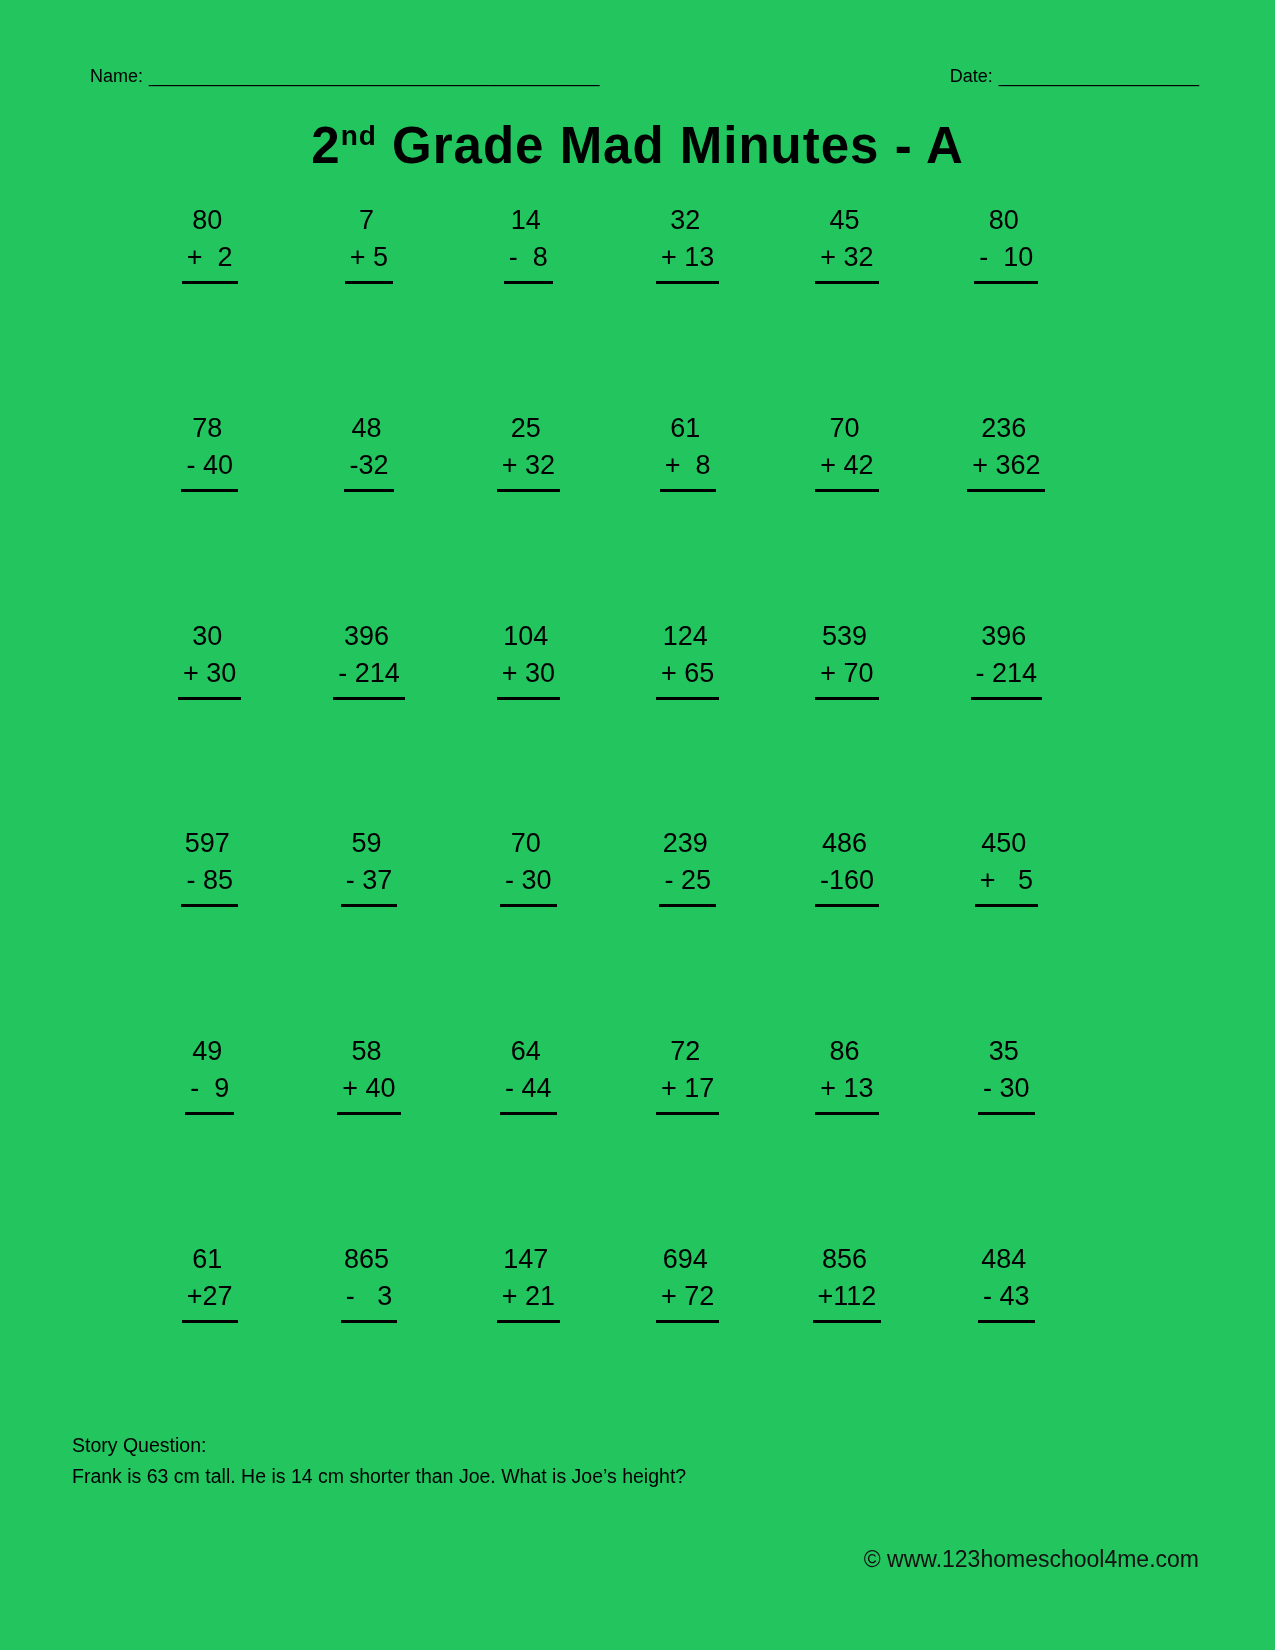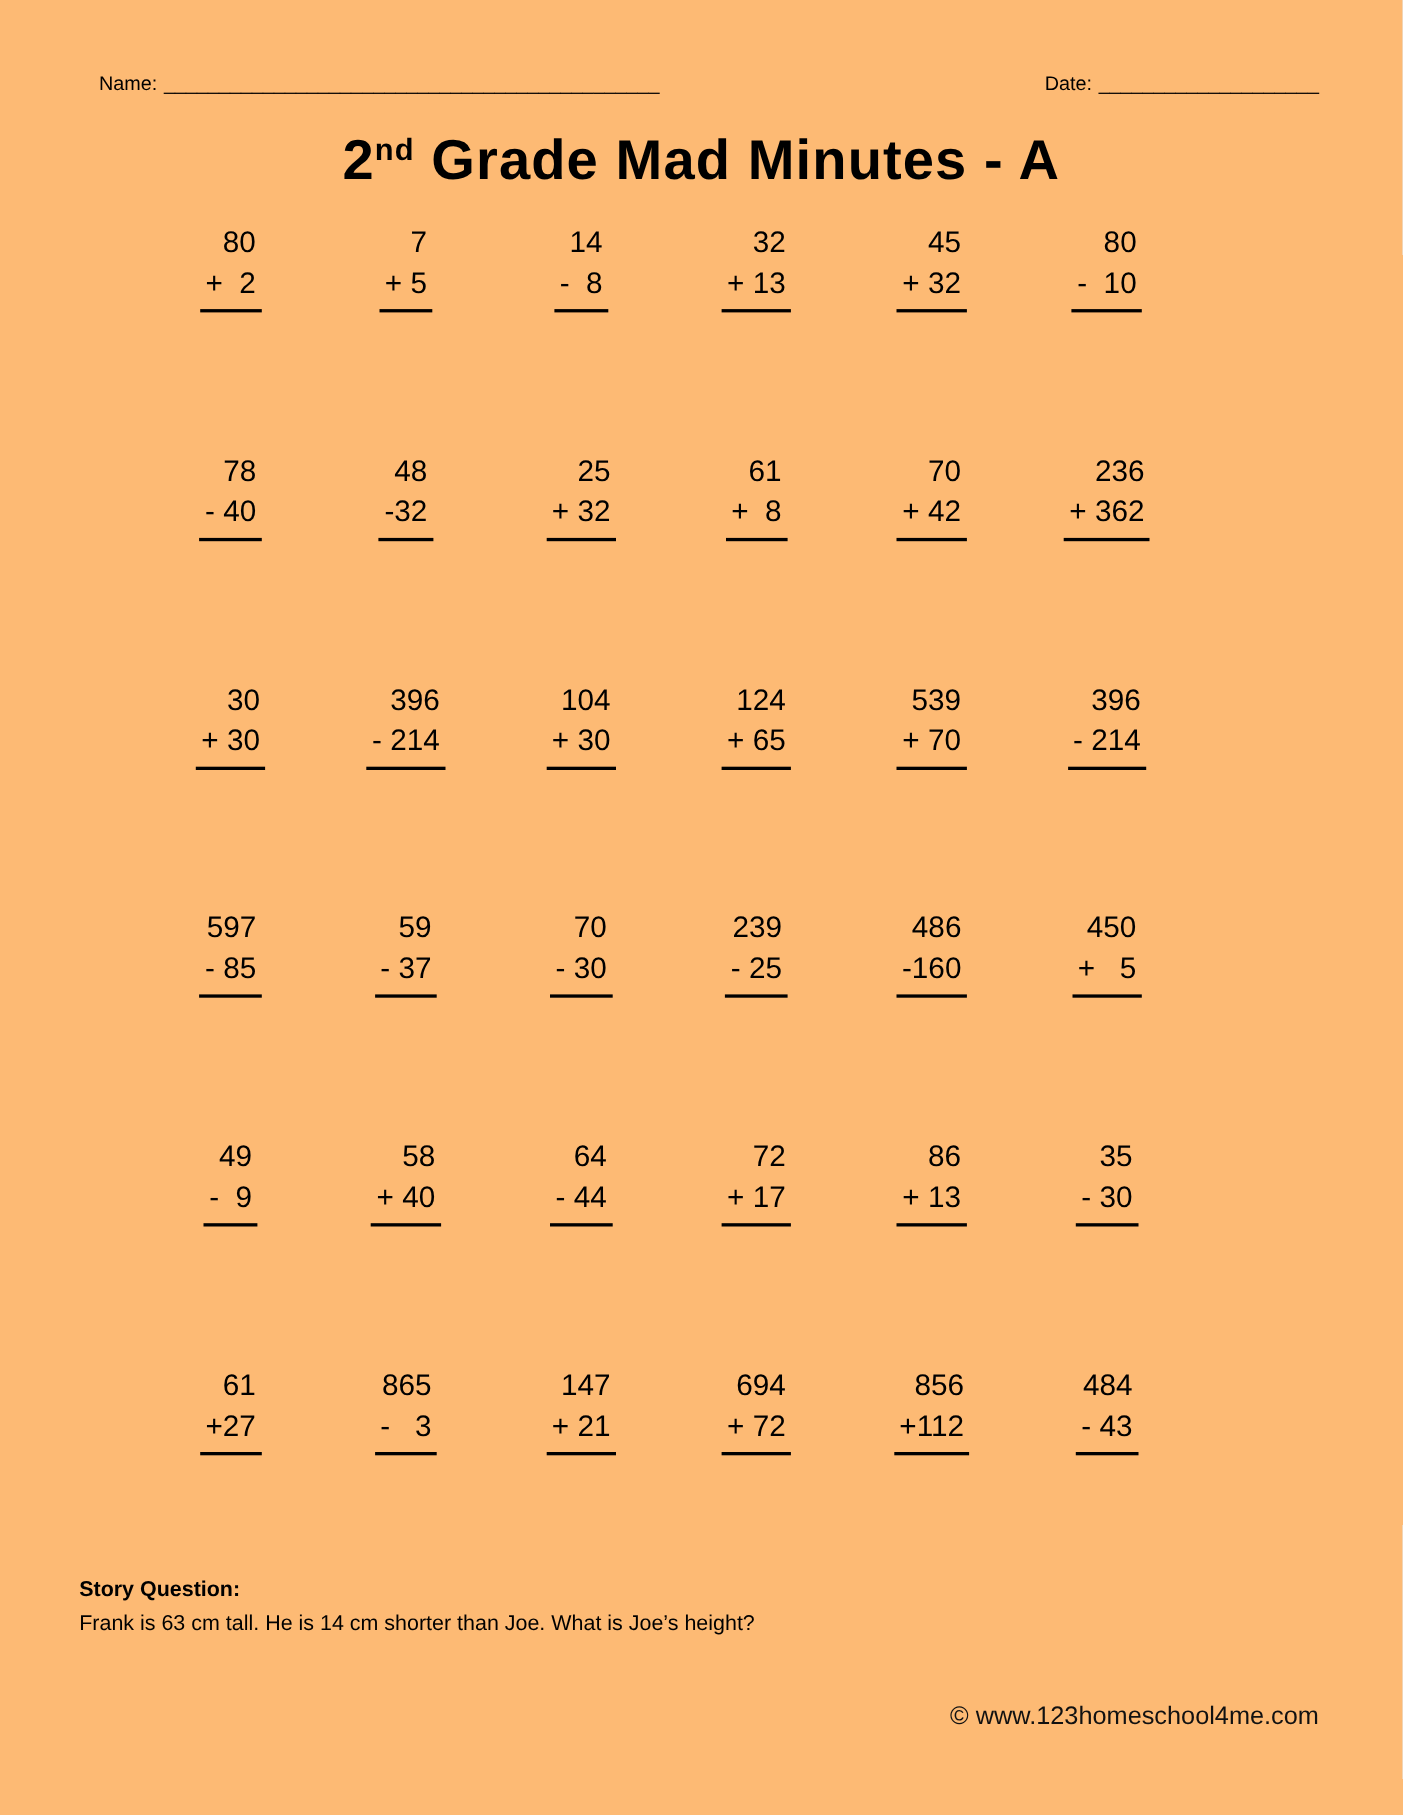--- a/index.html
+++ b/index.html
@@ -1,21 +1,21 @@
 <!DOCTYPE html>
 <html><head>
 <meta charset="utf-8">
 <style>
   html, body { margin: 0; padding: 0; background: #e8e8e8; }
   .page {
     position: relative;
     width: 1275px;
     height: 1650px;
     margin: 0 auto;
-    background: #fdba74;
+    background: #22c55e;
     font-family: "Liberation Sans", sans-serif;
     color: #000000;
     overflow: hidden;
   }
   .header {
     position: absolute;
     top: 66px;
     left: 90px;
     right: 76px;
     display: flex;
@@ -49,36 +49,36 @@
     display: grid;
     grid-template-columns: repeat(6, 1fr);
     grid-auto-rows: 207.8px;
     justify-items: center;
     align-items: start;
   }
   .problem {
     margin-top: 8px;
     font-size: 27px;
     line-height: 37px;
-    text-align: right;
+    text-align: center;
     white-space: pre;
   }
   .problem .top { padding-right: 5px; }
   .problem .bottom {
     border-bottom: 3px solid #000;
     padding: 0 5px 5px 5px;
   }
   .story {
     position: absolute;
     left: 72px;
     top: 1430px;
     font-size: 19.5px;
     line-height: 1.58;
   }
-  .story .story-heading { font-weight: 700; }
+  .story .story-heading { font-weight: 400; }
   .footer {
     position: absolute;
     right: 76px;
     top: 1546px;
     font-size: 23px;
     color: #111;
   }
 </style>
 </head>
 <body>

